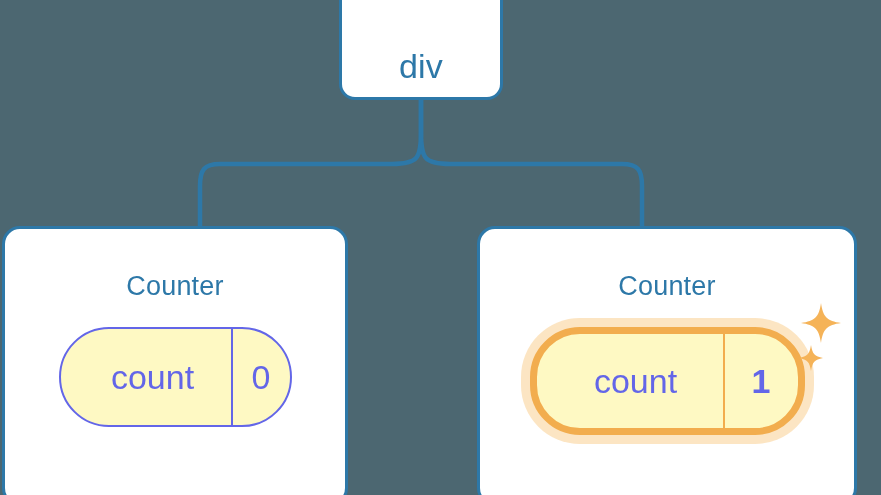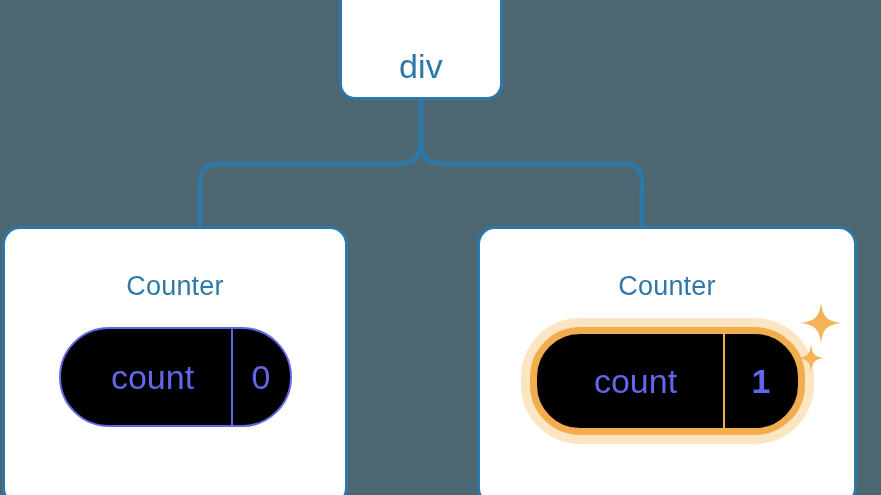--- a/index.html
+++ b/index.html
@@ -78,21 +78,21 @@
     position: relative;
     margin-top: 27px;
   }
   .pill {
     position: relative;
     display: flex;
     align-items: stretch;
     height: 100px;
     box-sizing: border-box;
     border-radius: 50px;
-    background: #000000;
+    background: #fef9c3;
   }
   .pill-plain {
     border: 2px solid #6366e8;
     width: 233px;
   }
   .pill-key, .pill-val {
     display: flex;
     align-items: center;
     justify-content: center;
     color: #6366e8;

